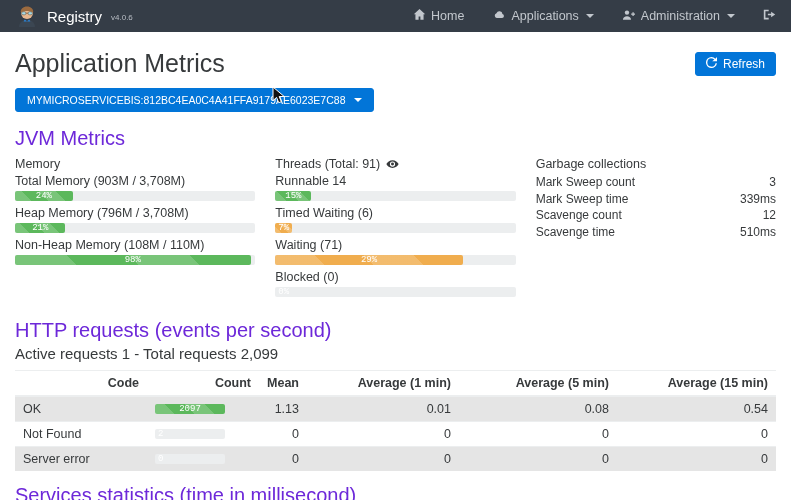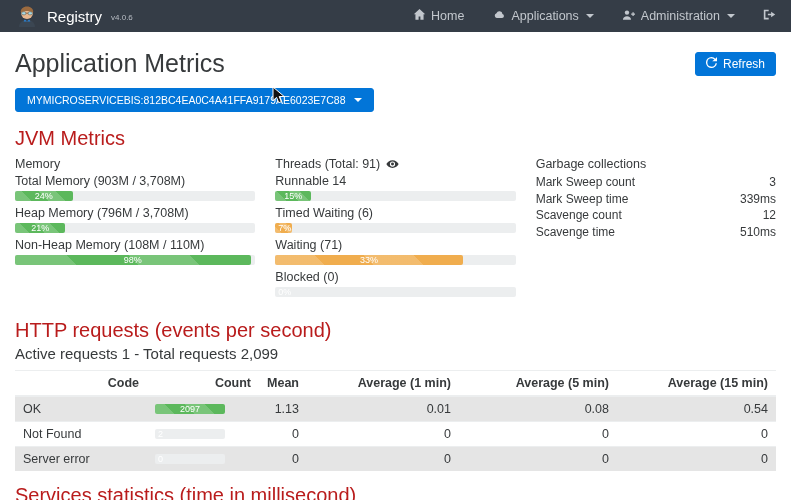--- a/index.html
+++ b/index.html
@@ -25,39 +25,39 @@
   }
   .caret {
     display: inline-block; width: 0; height: 0; margin-left: 2px;
     border-top: 4px solid currentColor;
     border-left: 4px solid transparent; border-right: 4px solid transparent;
   }
   
   .container { padding: 0 15px; }
   .page-header-row { display: flex; align-items: center; justify-content: space-between; margin-top: 17px; }
   h2 { font-size: 25px; font-weight: 400; color: #373a3c; }
-  h3 { font-size: 20px; font-weight: 400; color: #b91c1c; }
+  h3 { font-size: 20px; font-weight: 400; color: #6d28d9; }
   .btn-primary {
     background: #0275d8; color: #fff; border: 1px solid #0275d8;
     border-radius: 3px; cursor: pointer;
     display: inline-flex; align-items: center;
     font-family: "Liberation Sans", sans-serif;
   }
   .refresh-btn { font-size: 12px; padding: 4px 10px; gap: 6px; }
   .instance-btn { font-size: 10.5px; padding: 5px 11px; gap: 7px; margin-top: 10px; font-weight: 400; }
   .h3-jvm { margin: 15px 0 7px; }
   .h3-http { margin: 17px 0 3px; }
   .h3-svc { margin: 13px 0 6px; }
   
   .jvm-grid { display: grid; grid-template-columns: 1fr 1fr 1fr; gap: 20px; }
   .col-title { font-size: 12.5px; margin-bottom: 3px; display: flex; align-items: center; gap: 6px; }
   .metric-label { font-size: 12.5px; margin-bottom: 3px; }
   .progress {
     height: 10px; background: #eceeef; border-radius: 2px;
-    position: relative; margin-bottom: 5px;
+    position: relative; margin-bottom: 5px; font-family: Liberation Mono, monospace;
   }
   .progress-fill {
     height: 100%; border-radius: 2px;
     background-image: linear-gradient(45deg, rgba(255,255,255,.18) 25%, transparent 25%, transparent 50%, rgba(255,255,255,.18) 50%, rgba(255,255,255,.18) 75%, transparent 75%, transparent);
     background-size: 14px 14px;
   }
   .progress-text {
     position: absolute; top: 50%; font-size: 9px; line-height: 1;
     color: #fff; white-space: nowrap;
   }
@@ -184,21 +184,21 @@
             <span class="progress-text" style="left: 7.5%; transform: translate(-50%, -50%);">15%</span>
           </div>
           <div class="metric-label">Timed Waiting (6)</div>
           <div class="progress">
             <div class="progress-fill" style="width: 7%; background-position: initial; background-size: initial; background-repeat: initial; background-attachment: initial; background-origin: initial; background-clip: initial; background-color: rgb(240, 173, 78);"></div>
             <span class="progress-text" style="left: 3px; transform: translateY(-50%);">7%</span>
           </div>
           <div class="metric-label">Waiting (71)</div>
           <div class="progress">
             <div class="progress-fill" style="width: 78%; background-position: initial; background-size: initial; background-repeat: initial; background-attachment: initial; background-origin: initial; background-clip: initial; background-color: rgb(240, 173, 78);"></div>
-            <span class="progress-text" style="left: 39%; transform: translate(-50%, -50%);">33%</span>
+            <span class="progress-text" style="left: 39%; transform: translate(-50%, -50%);">29%</span>
           </div>
           <div class="metric-label">Blocked (0)</div>
           <div class="progress">
             <div class="progress-fill" style="width: 0%; background-position: initial; background-size: initial; background-repeat: initial; background-attachment: initial; background-origin: initial; background-clip: initial; background-color: rgb(236, 238, 239);"></div>
             <span class="progress-text" style="left: 3px; transform: translateY(-50%);">0%</span>
           </div>
         </div>
     </div>
     <div>
       <div class="col-title">Garbage collections</div>

